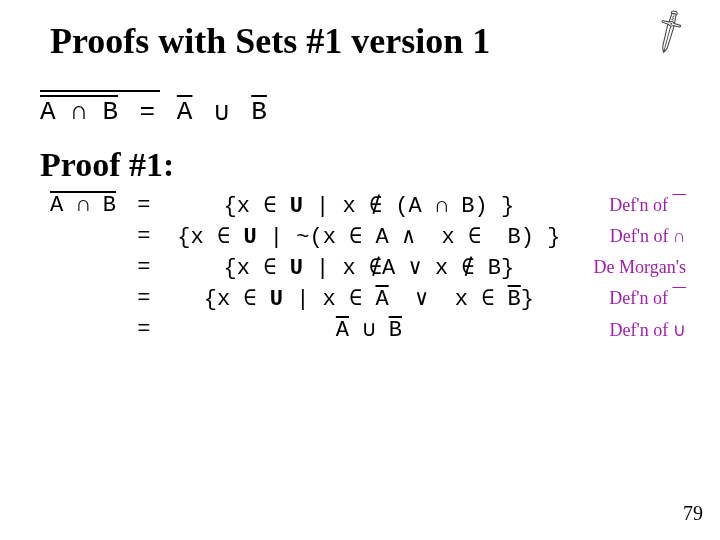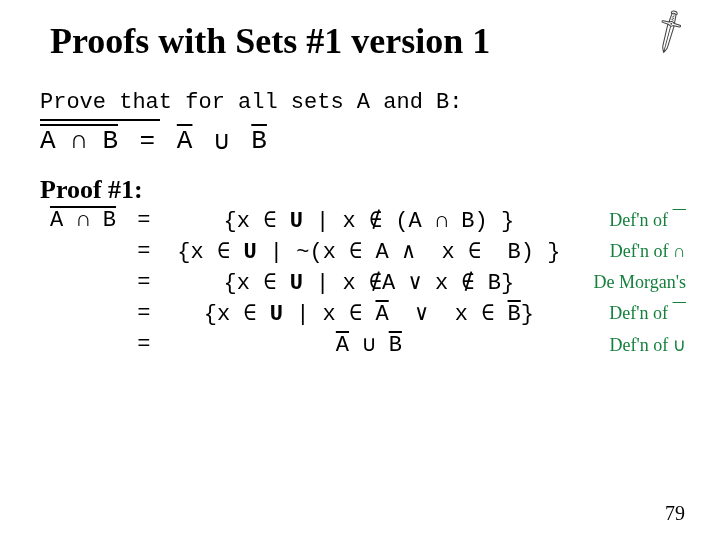--- a/index.html
+++ b/index.html
@@ -44,22 +44,23 @@
       display: flex;
       align-items: center;
       gap: 6px;
     }
 
     .overline {
       text-decoration: overline;
     }
 
     .proof-title {
-      font-size: 26px;
+      font-size: 34px;
       font-weight: bold;
+      margin-bottom: 6px;
     }
 
     .proof-table {
       font-size: 22px;
       font-family: 'Courier New', Courier, monospace;
       border-collapse: collapse;
       width: 100%;
     }
 
     .proof-table td {
@@ -80,31 +81,31 @@
 
     .proof-table .rhs {
       text-align: center;
     }
 
     .proof-table .annotation {
       text-align: right;
       font-family: 'Times New Roman', Times, serif;
       font-size: 18px;
       padding-left: 20px;
-      color: #15803d;
+      color: #a21caf;
     }
 
     .annotation-overline {
       text-decoration: overline;
     }
 
     .page-num {
       position: absolute;
       bottom: 15px;
-      right: 35px;
+      right: 17px;
       font-size: 20px;
     }
 
     
     .sword-icon {
       position: absolute;
       top: 12px;
       right: 30px;
       font-size: 32px;
       transform: rotate(-30deg);
@@ -120,23 +121,20 @@
   </style>
 </head>
 <body>
 
 <div class="page">
 
   <div class="sword-icon">🗡</div>
 
   <div class="title">Proofs with Sets #1 version 1</div>
 
-  <div class="prove-line">
-    <span>Prove  that  for  all  sets  A  and  B:</span>
-  </div>
   <hr class="horizontal-rule">
 
   <div class="formula-line">
     <span class="overline">A ∩ B</span>
     <span>&nbsp;=&nbsp;</span>
     <span class="overline">A</span>
     <span>&nbsp;∪&nbsp;</span>
     <span class="overline">B</span>
   </div>
 

